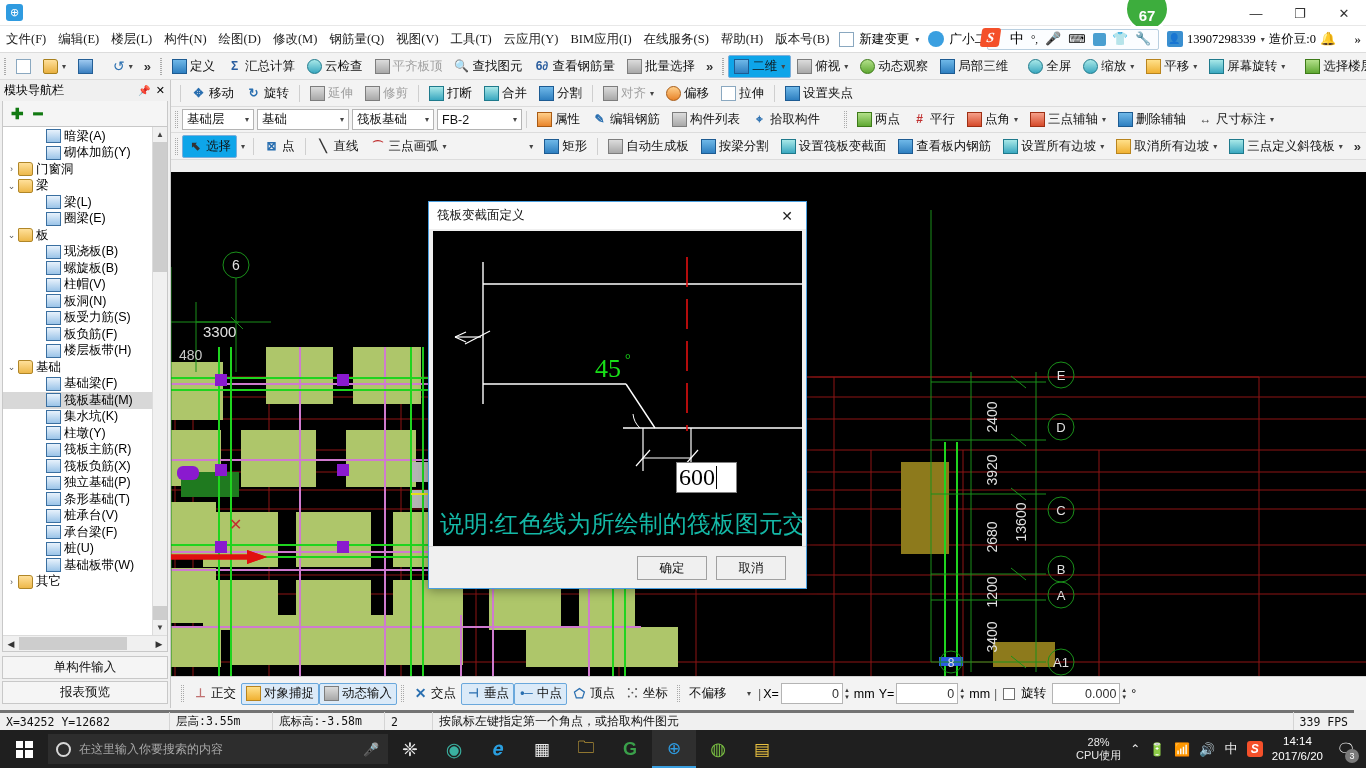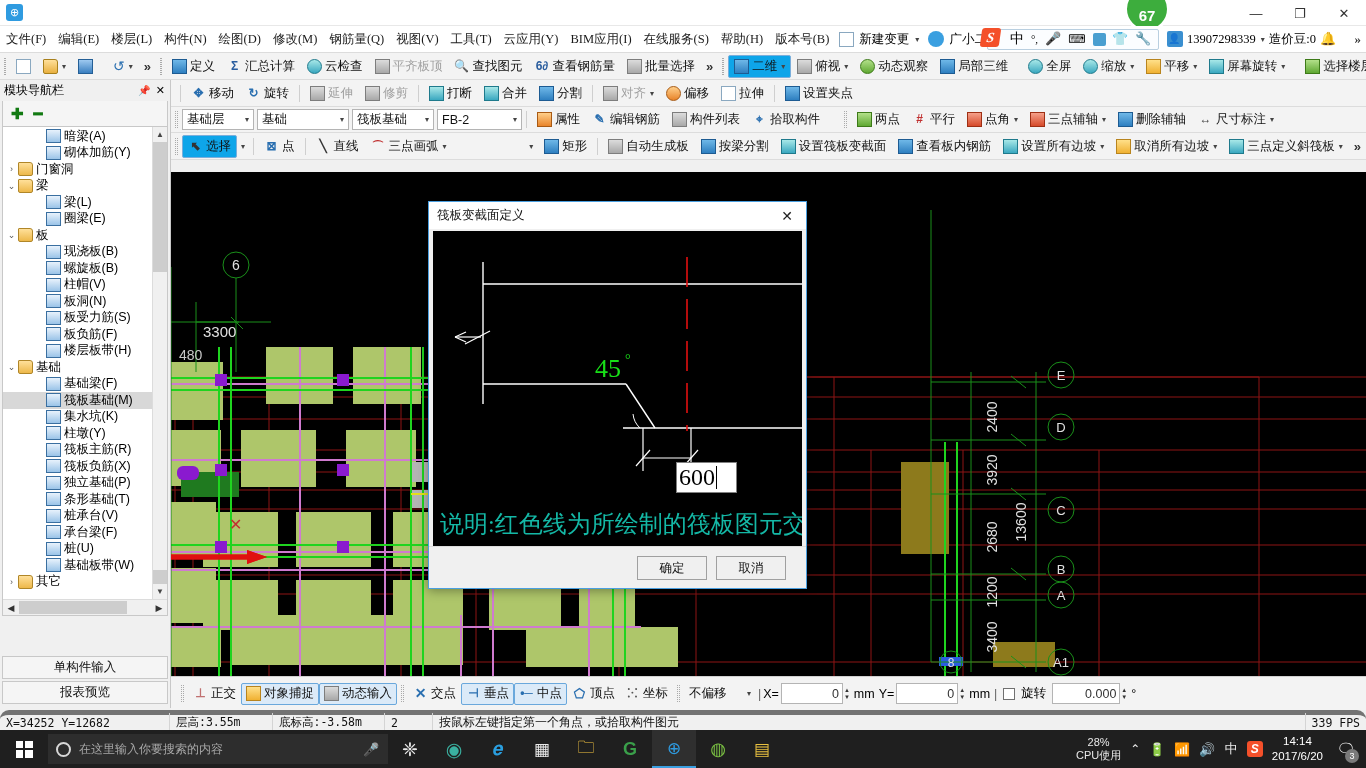--- a/index.html
+++ b/index.html
@@ -136,21 +136,21 @@
     line-height: 15px; color: #444;
   }
   .vscroll .thumb { position: absolute; top: 15px; left: 0; right: 0; height: 130px; background: #cdcdcd; }
   .vscroll .thumb2 { position: absolute; bottom: 15px; left: 0; right: 0; height: 14px; background: #cdcdcd; }
   .hscroll {
     position: absolute; left: 0; right: 0; bottom: 0; height: 16px;
     background: #f0f0f0; border-top: 1px solid #dcdcdc; display: flex; align-items: center;
   }
   .hscroll .harrow { width: 16px; text-align: center; font-size: 9px; color: #333; }
   .hscroll .hthumb { height: 13px; background: #cdcdcd; flex: none; }
-  .side-foot { padding: 2px; margin-top: 36px; }
+  .side-foot { padding: 2px; }
 
   
   .canvas {
     position: absolute; left: 171px; top: 172px; right: 0; bottom: 92px;
     background: #000; overflow: hidden;
   }
   .canvas svg { position: absolute; inset: 0; }
 
   
   .dialog {
@@ -212,25 +212,24 @@
   .num-box {
     height: 21px; width: 62px; border: 1px solid #b4b4b4; background: #fff;
     font-size: 12.5px; display: inline-flex; align-items: center;
     justify-content: flex-end; padding-right: 3px; color: #333;
   }
   .spin { display: inline-flex; flex-direction: column; margin-left: 1px; }
   .spin div { font-size: 6px; line-height: 7px; color: #333; }
   .chkbox { width: 12px; height: 12px; border: 1px solid #707070; background: #fff; }
 
   .statusbar {
-    position: absolute; left: 0; right: 0; bottom: 38px; height: 20px;
-    background: #f0f0f0; border-top: 5px solid #737373; display: flex;
+    position: absolute; left: 0; right: 12px; bottom: 38px; height: 20px;
+    background: #f0f0f0; border-top: 3px solid #737373; display: flex;
     align-items: center; font-size: 11.5px; color: #111;
     font-family: "DejaVu Sans Mono", monospace;
-    border-radius: 9px;
   }
   .scell {
     height: 20px; display: flex; align-items: center; padding: 0 6px;
     border-right: 1px solid #d4d4d4;
   }
 
   
   .taskbar {
     position: absolute; left: 0; right: 0; bottom: 0; height: 38px;
     background: #1f1f1f; display: flex; align-items: center;

